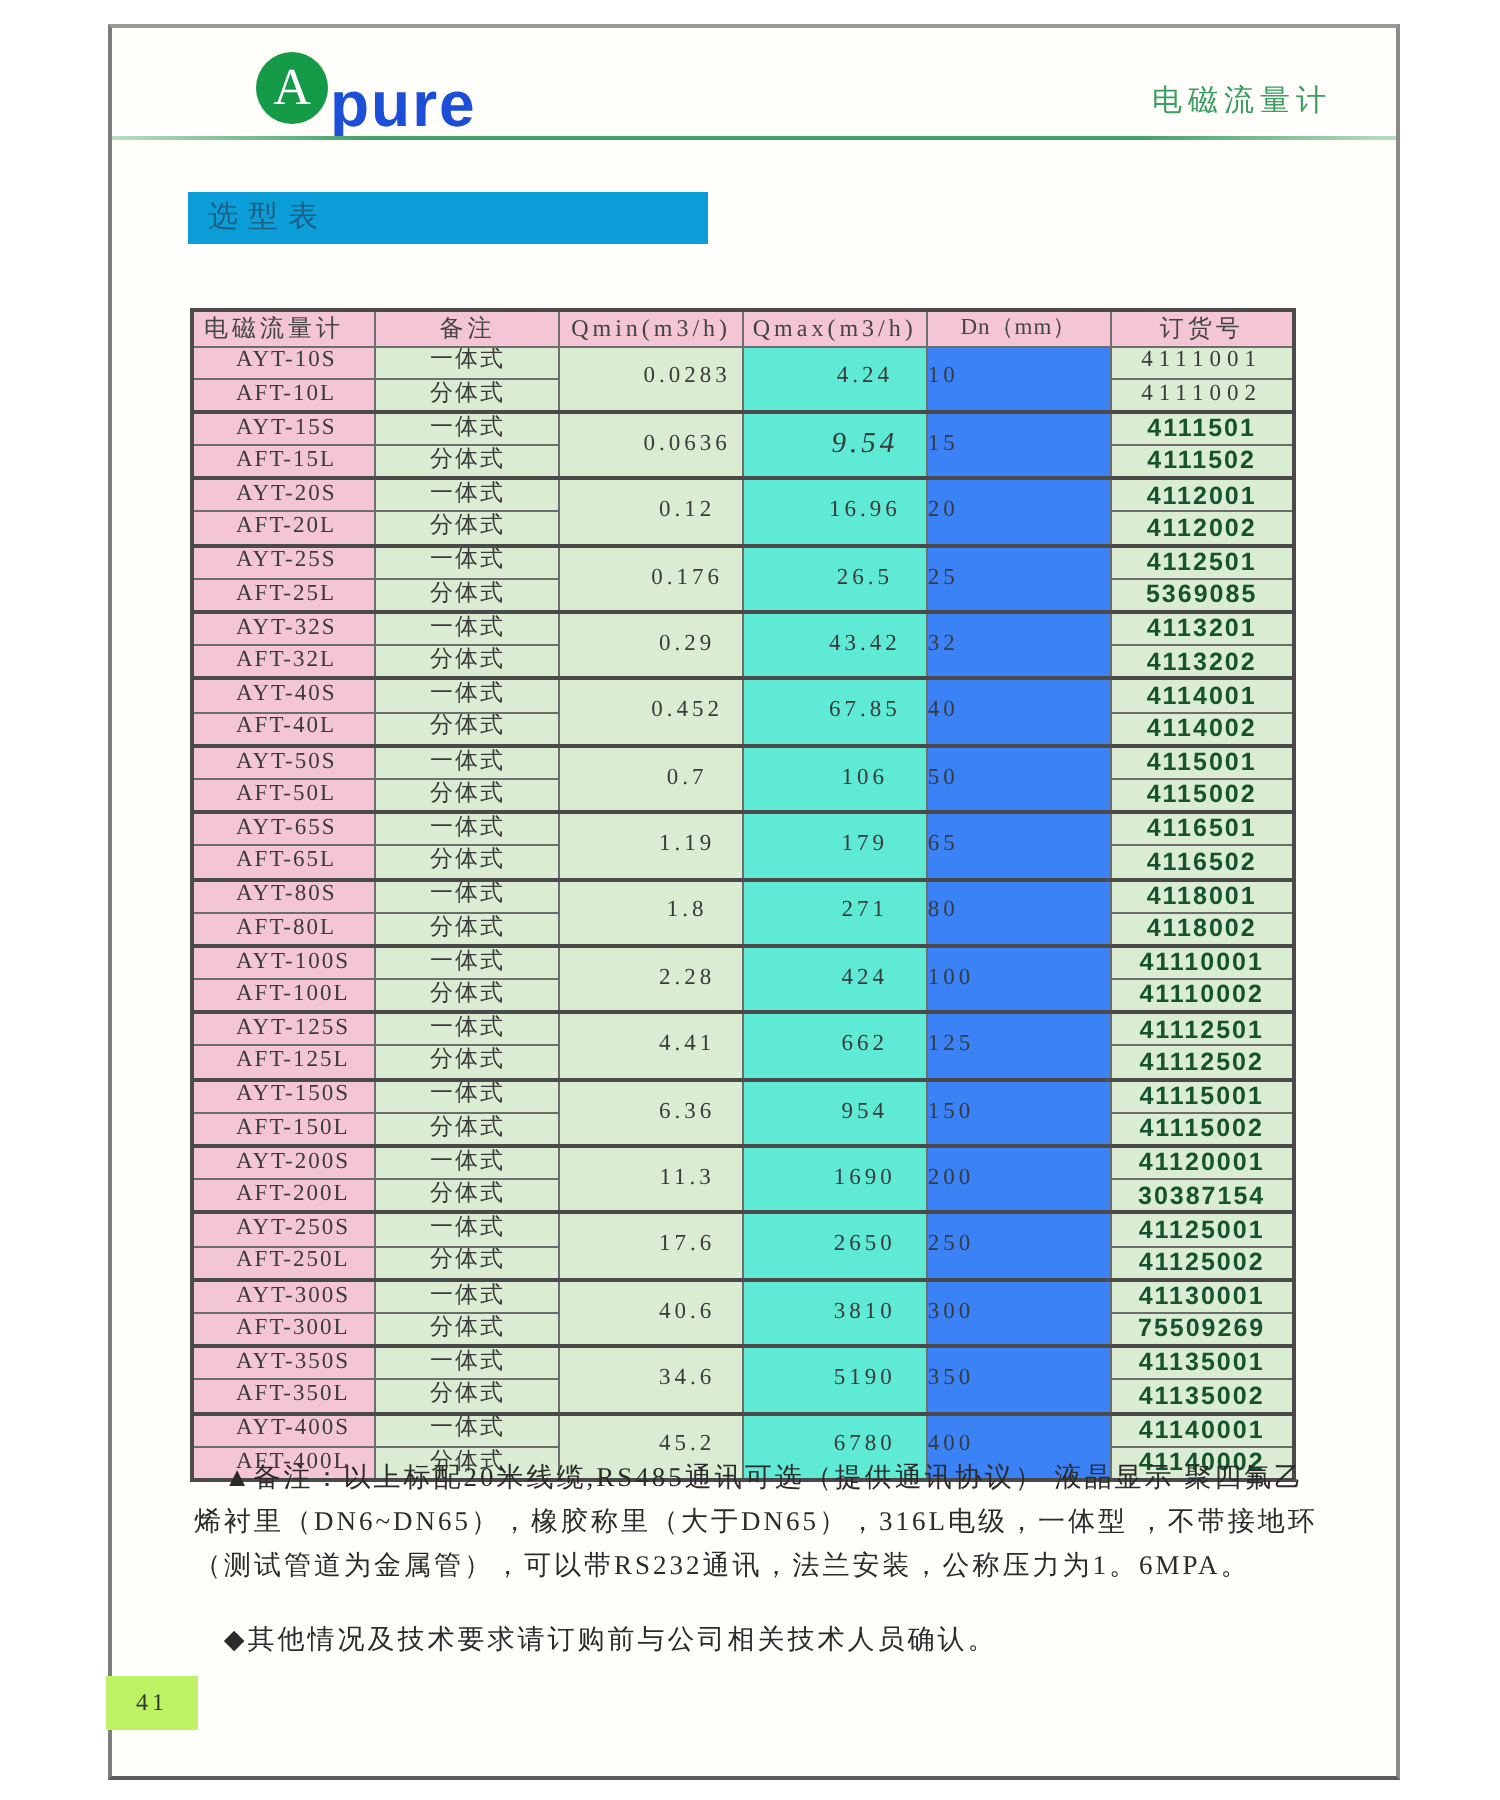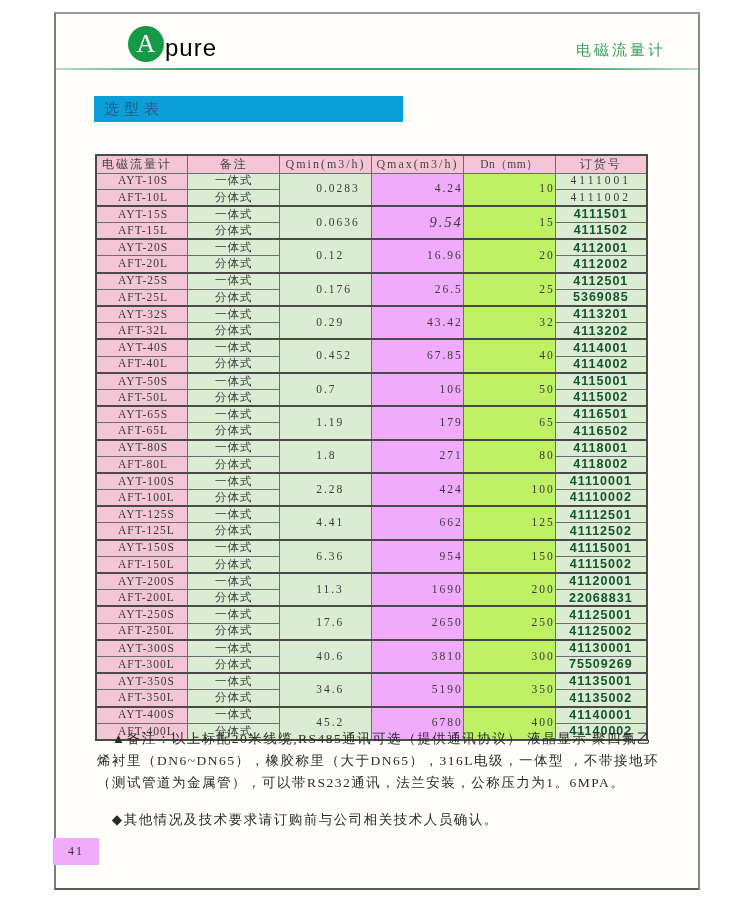--- a/index.html
+++ b/index.html
@@ -20,33 +20,33 @@
   }
   
   .logo-circle{
     position:absolute;left:72px;top:12px;width:36px;height:36px;border-radius:50%;
     background:#159a48;color:#ffffff;text-align:center;line-height:36px;
     font-size:26px;font-family:"Liberation Serif",serif;font-weight:400;
   }
   .logo-word{
     position:absolute;left:109px;top:20px;
     font-family:"Liberation Sans","DejaVu Sans",sans-serif;
-    font-weight:normal;font-size:24px;color:#000000;letter-spacing:1px;
+    font-weight:bold;font-size:32px;color:#1d4ed8;letter-spacing:1px;
   }
   .doc-title{
     position:absolute;right:32px;top:27px;
     color:#3a9e60;font-size:15px;letter-spacing:3px;
   }
   .header-rule{
     position:absolute;left:0;top:54px;width:100%;height:2px;
     background:linear-gradient(90deg,#b9dcc0 0%,#44a06a 20%,#44a06a 80%,#b9dcc0 100%);
   }
   
   .banner{
-    position:absolute;left:38px;top:82px;width:309px;height:26px;
+    position:absolute;left:38px;top:82px;width:260px;height:26px;
     background:#0c9ed8;color:#1c5f83;
     font-size:15px;letter-spacing:5px;line-height:27px;
     padding-left:10px;box-sizing:border-box;
   }
   
   .sel-table{
     position:absolute;left:39px;top:140px;width:553px;
     border-collapse:collapse;table-layout:fixed;
     border:2px solid #4a4a4a;
     font-size:11.5px;color:#3a3a3a;
@@ -57,42 +57,42 @@
   }
   .sel-table thead tr{height:18px;}
   .sel-table th{
     background:#f4c6d5;font-weight:normal;font-size:12px;letter-spacing:2px;color:#444;
     text-align:center;
   }
   .sel-table th.c0{text-align:left;padding-left:5px;}
   .sel-table th.c4{letter-spacing:0.5px;font-size:11.5px;}
   td.model{background:#f4c6d5;text-align:left;padding-left:21px;letter-spacing:1px;}
   td.type{background:#daecd2;text-align:center;letter-spacing:1px;}
-  td.qmin{background:#daecd2;text-align:left;padding-left:36px;letter-spacing:2px;}
-  td.qmax{background:#f0abfc;text-align:right;padding-left:30px;letter-spacing:2px;}
+  td.qmin{background:#daecd2;text-align:center;padding-left:36px;letter-spacing:2px;}
+  td.qmax{background:#5eead4;text-align:center;padding-left:30px;letter-spacing:2px;}
   td.qmax.big{font-size:14.5px;font-style:italic;}
-  td.dn{background:#bef264;text-align:right;letter-spacing:2px;margin-top:40px;}
+  td.dn{background:#3b82f6;text-align:left;letter-spacing:2px;margin-top:40px;}
   td.order{background:#daecd2;text-align:center;}
   td.order-serif{letter-spacing:3px;}
   td.order-sans{
     font-family:"Liberation Sans","DejaVu Sans",sans-serif;
     font-weight:bold;font-size:12.5px;letter-spacing:1px;color:#14532d;
   }
   tr.grp-top td{border-top:2px solid #4a4a4a;}
   
   .notes{
     position:absolute;left:41px;top:714px;width:568px;
     font-size:13.5px;color:#2b2b2b;letter-spacing:1.5px;line-height:1.62;
   }
   .notes p{margin:0;text-indent:1.1em;}
   .notes p + p{margin-top:15px;}
   
   .page-num{
     position:absolute;left:-3px;top:824px;width:46px;height:27px;
-    background:#f0abfc;color:#2c3a2e;
+    background:#bef264;color:#2c3a2e;
     font-size:12px;letter-spacing:2px;text-align:center;line-height:27px;
   }
 </style>
 </head>
 <body>
 
 <div class="page">
 
   <div class="logo-circle">A</div>
   <div class="logo-word">pure</div>
@@ -273,21 +273,21 @@
           <td class="model">AYT-200S</td>
           <td class="type">一体式</td>
           <td class="qmin" rowspan="2">11.3</td>
           <td class="qmax" rowspan="2">1690</td>
           <td class="dn" rowspan="2">200</td>
           <td class="order order-sans">41120001</td>
         </tr>
         <tr>
           <td class="model">AFT-200L</td>
           <td class="type">分体式</td>
-          <td class="order order-sans">22068831</td>
+          <td class="order order-sans">30387154</td>
         </tr>
         <tr class="grp-top">
           <td class="model">AYT-250S</td>
           <td class="type">一体式</td>
           <td class="qmin" rowspan="2">17.6</td>
           <td class="qmax" rowspan="2">2650</td>
           <td class="dn" rowspan="2">250</td>
           <td class="order order-sans">41125001</td>
         </tr>
         <tr>

